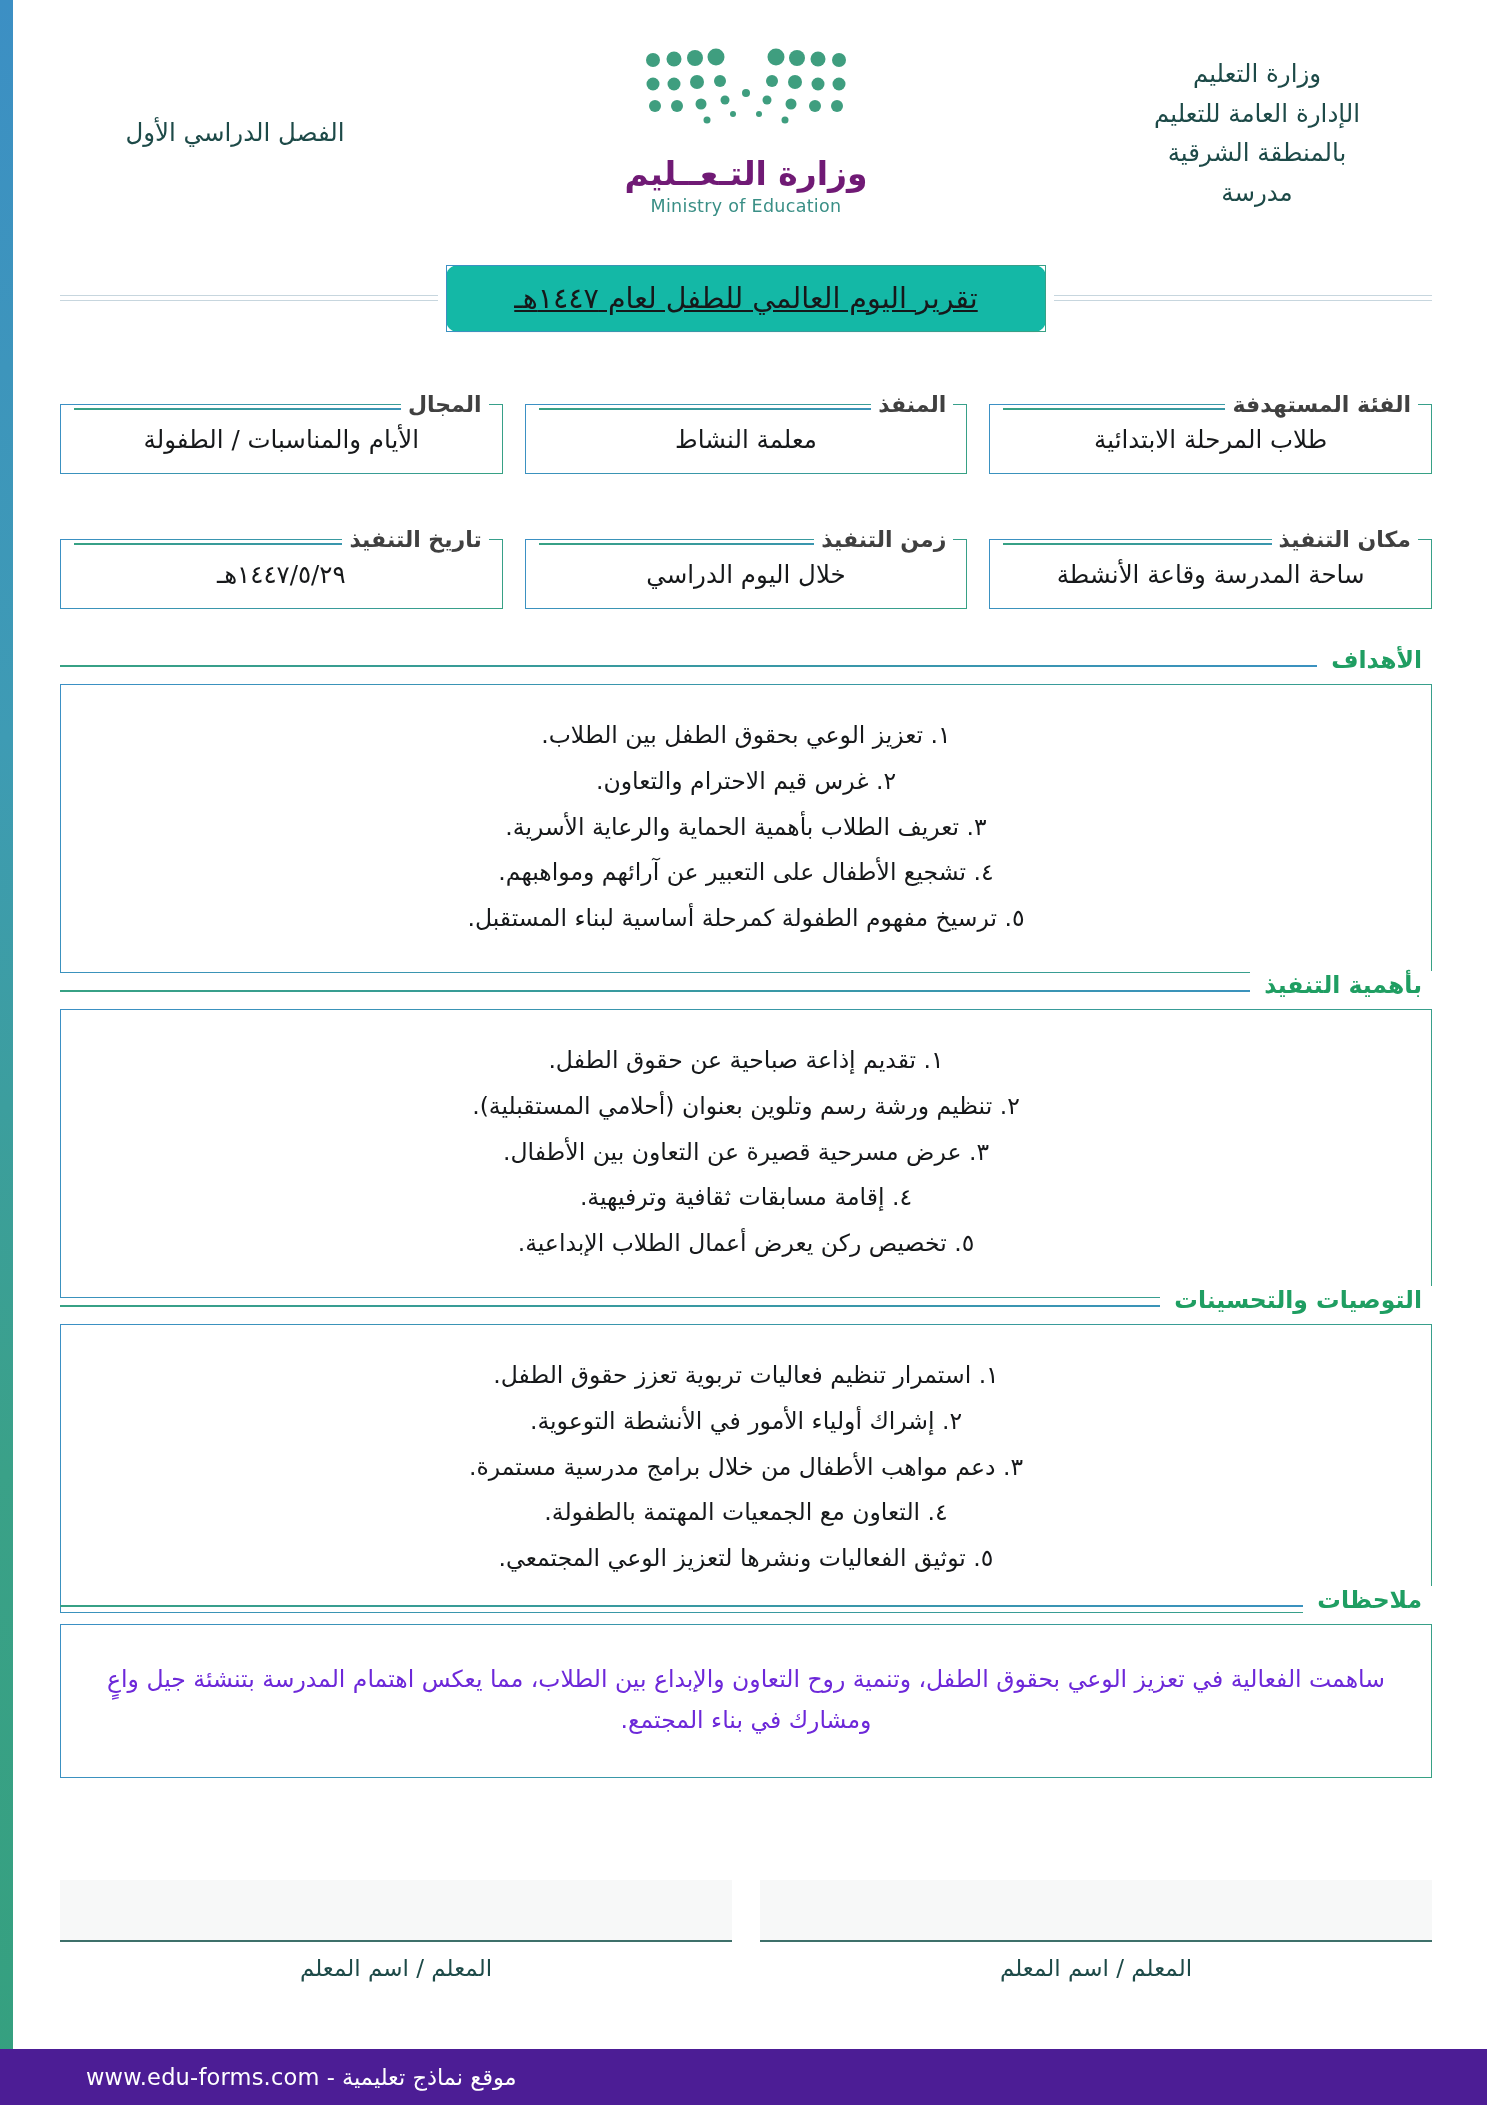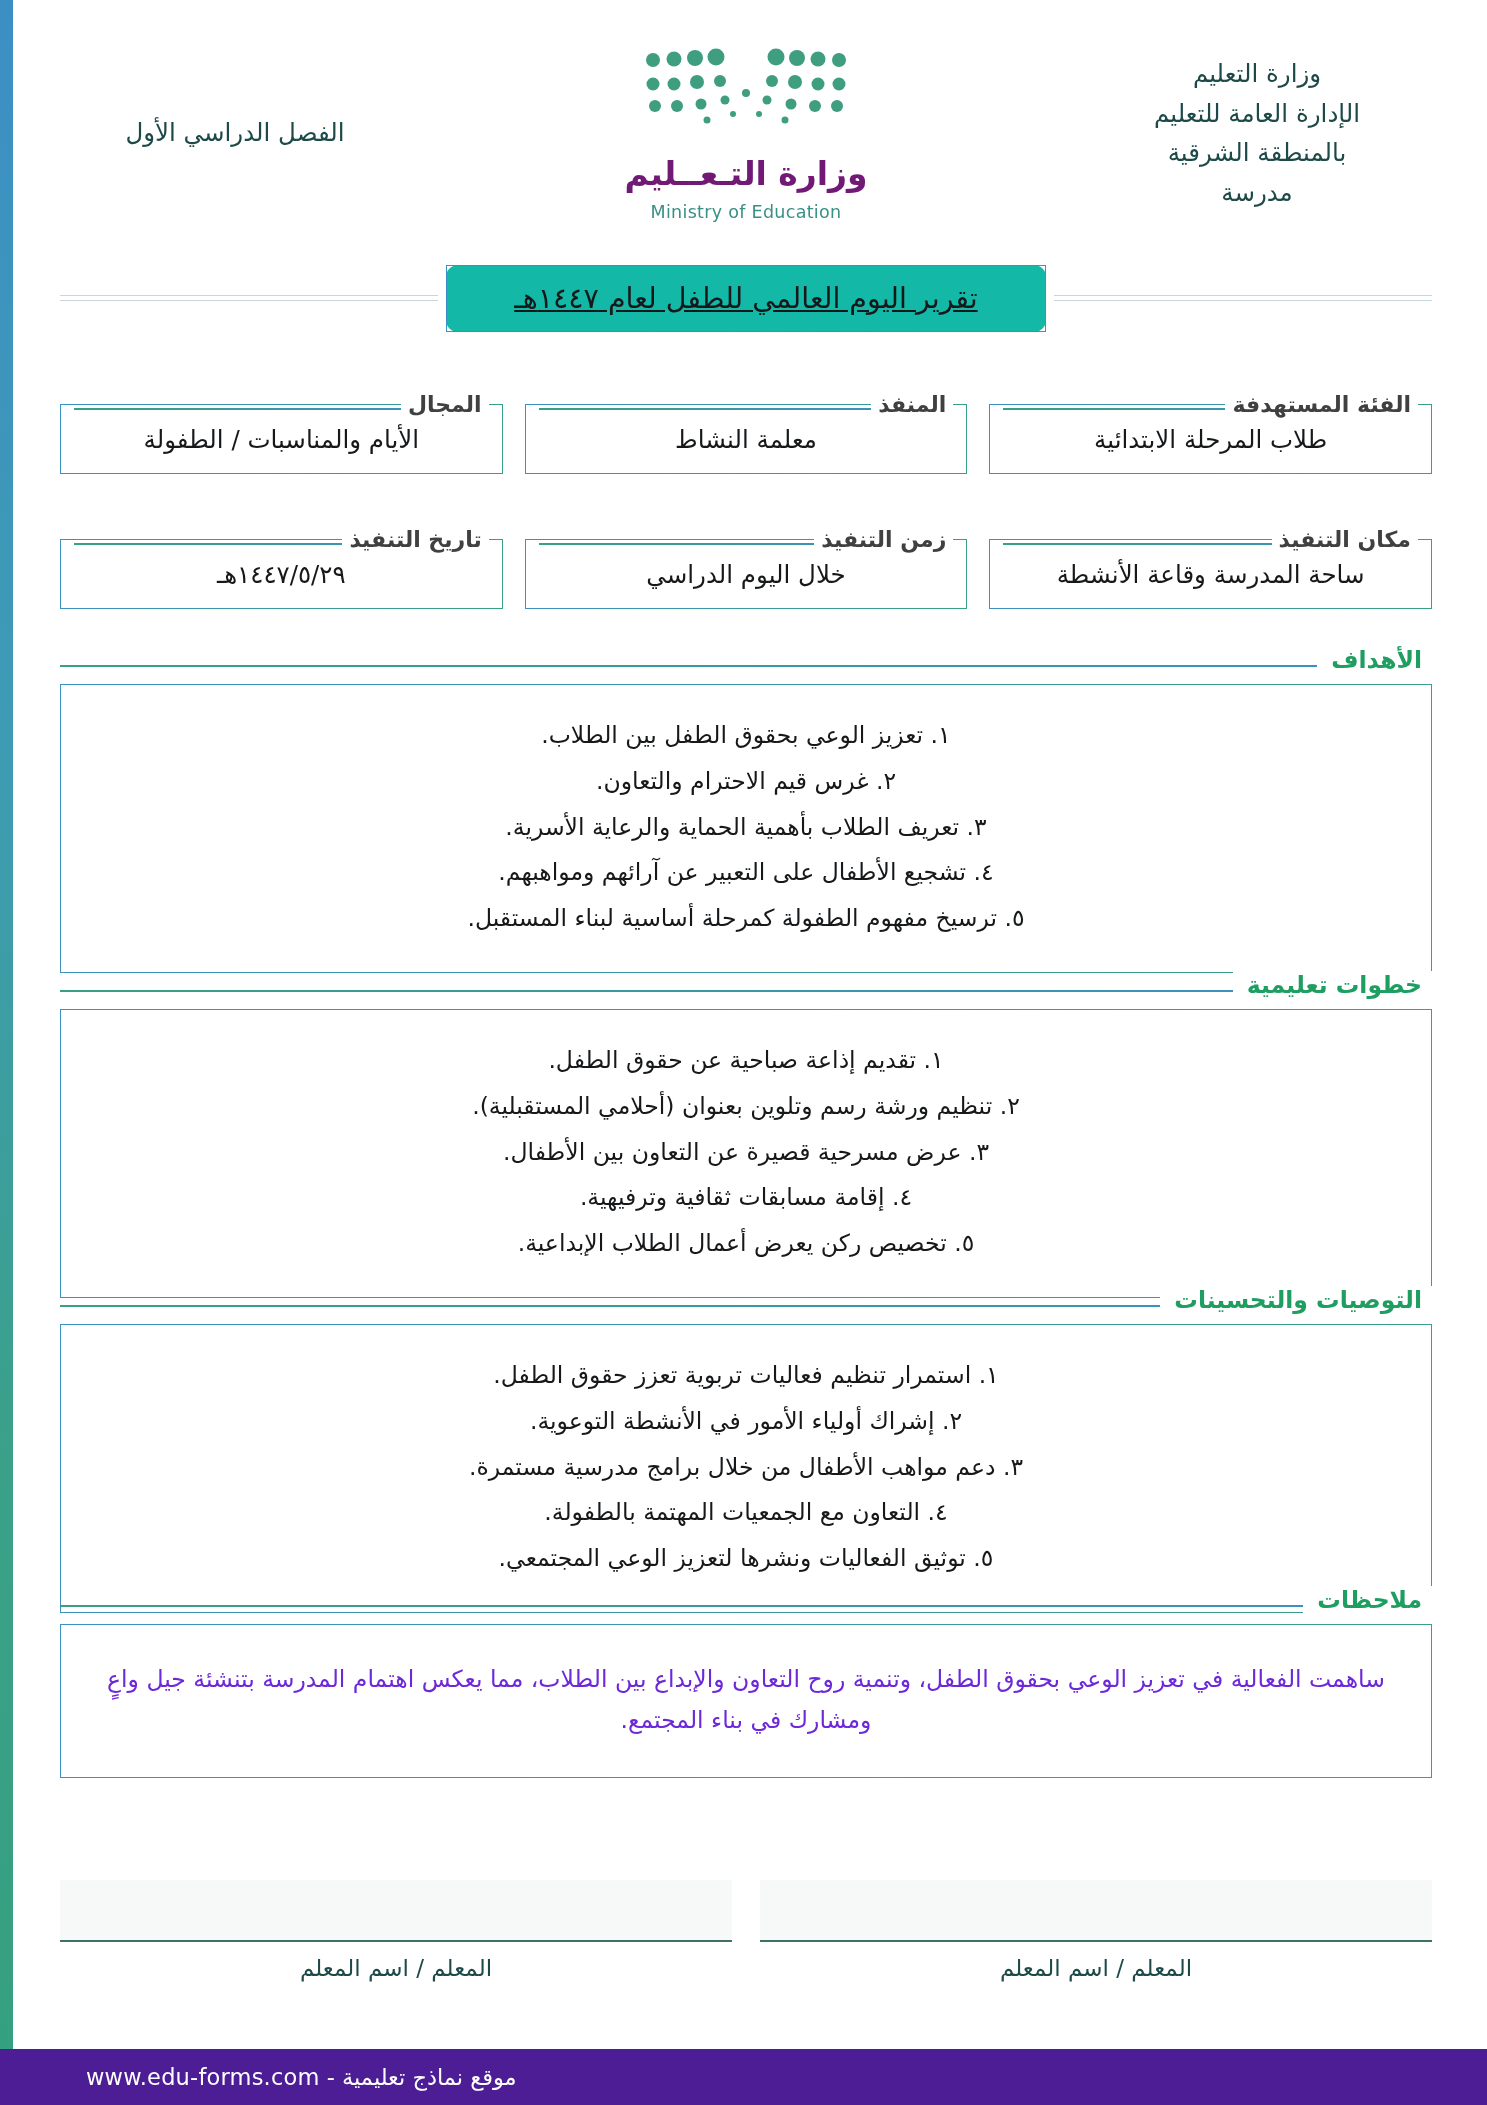--- a/index.html
+++ b/index.html
@@ -60,21 +60,21 @@
 
   .moe-word {
     margin-top: 28px;
     font-size: 33px;
     font-weight: bold;
     color: #701a75;
     letter-spacing: 1px;
     direction: rtl;
   }
   .moe-en {
-    margin-top: 9px;
+    margin-top: 3px;
     font-size: 17.5px;
     color: #3a8f86;
     direction: ltr;
     letter-spacing: .3px;
   }
 
   .hdr-left {
     width: 350px;
     text-align: center;
     padding-top: 78px;
@@ -373,21 +373,21 @@
         <li>٣. تعريف الطلاب بأهمية الحماية والرعاية الأسرية.</li>
         <li>٤. تشجيع الأطفال على التعبير عن آرائهم ومواهبهم.</li>
         <li>٥. ترسيخ مفهوم الطفولة كمرحلة أساسية لبناء المستقبل.</li>
       </ul>
     </div>
   </div>
 
   <div class="section sec-steps">
     <div class="sec-header">
       <div class="sec-line"></div>
-      <div class="sec-title">خطوات تعليمية</div>
+      <div class="sec-title">بأهمية التنفيذ</div>
     </div>
     <div class="sec-box tall">
       <ul class="sec-list">
         <li>١. تقديم إذاعة صباحية عن حقوق الطفل.</li>
         <li>٢. تنظيم ورشة رسم وتلوين بعنوان (أحلامي المستقبلية).</li>
         <li>٣. عرض مسرحية قصيرة عن التعاون بين الأطفال.</li>
         <li>٤. إقامة مسابقات ثقافية وترفيهية.</li>
         <li>٥. تخصيص ركن يعرض أعمال الطلاب الإبداعية.</li>
       </ul>
     </div>

